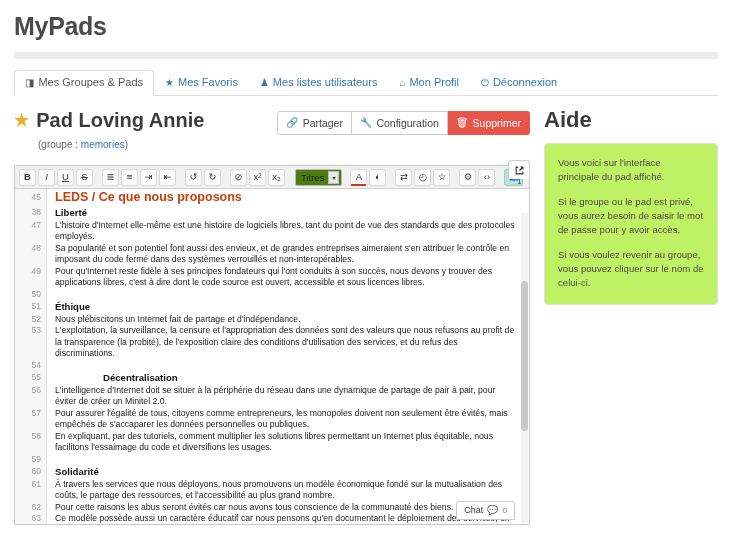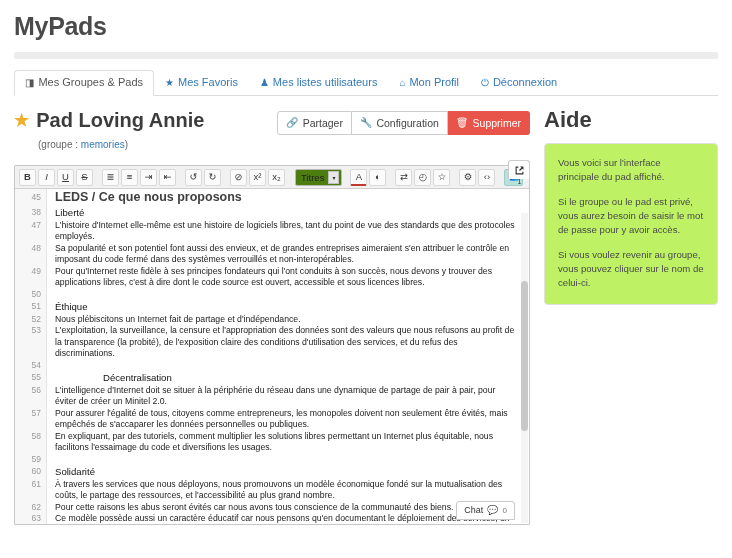--- a/index.html
+++ b/index.html
@@ -137,22 +137,22 @@
     background: #f7f7f7; border-right: 1px solid #e4e4e4;
     text-align: right; padding: 0 5px 0 0;
     font-size: 8.5px; color: #9a9a9a; line-height: 1;
     user-select: none;
   }
   .gutter .ln { display:block; }
   .pad-text {
     flex: 1; padding: 0 10px 0 8px; overflow: hidden;
     font-size: 8.7px; color: #1a1a1a; position: relative;
   }
-  .p-h2 { font-size: 12.5px; font-weight: bold; color: #404040; }
-  .p-h3 { font-size: 9.6px; font-weight: normal; color: #111; }
+  .p-h2 { font-size: 12.5px; font-weight: bold; color: #c2410c; }
+  .p-h3 { font-size: 9.6px; font-weight: bold; color: #111; }
   .p-line { }
   .scrollbar {
     position: absolute; right: 1px; top: 24px; bottom: 1px; width: 7px;
     background: #f4f4f4;
   }
   .scrollthumb {
     position: absolute; right: 1px; top: 92px; width: 7px; height: 150px;
     background: #c8c8c8; border-radius: 4px;
   }
   .chat-btn {

